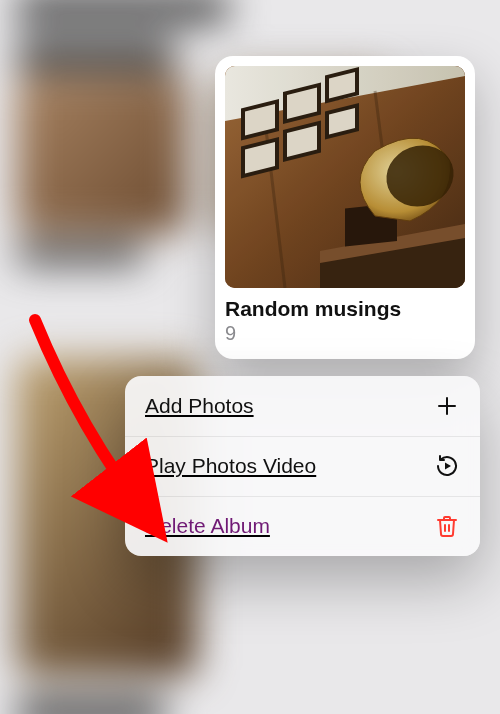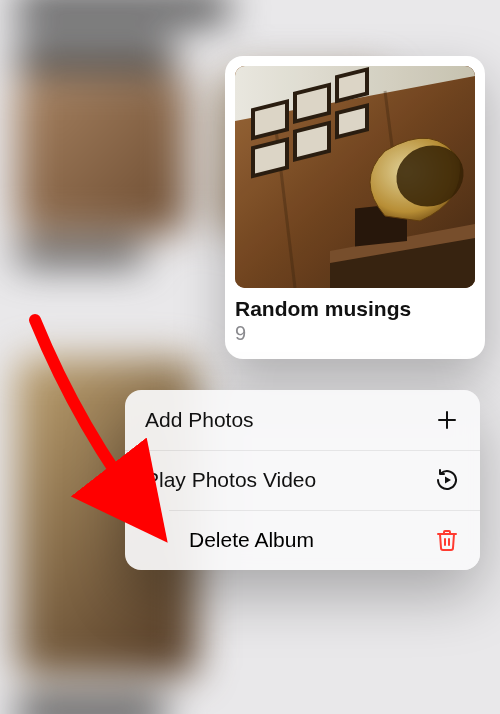--- a/index.html
+++ b/index.html
@@ -5,31 +5,31 @@
   html,body{margin:0;padding:0;width:500px;height:714px;overflow:hidden;font-family:-apple-system,BlinkMacSystemFont,"Helvetica Neue",Arial,sans-serif;background:#e9e8ea;}
   
   .bg{position:absolute;inset:0;filter:blur(18px);transform:scale(1.06);}
   .bg .row{position:absolute;left:30px;right:30px;height:150px;display:flex;gap:30px;}
   .bg .tile{flex:0 0 160px;height:150px;border-radius:14px;background:linear-gradient(135deg,#a78362,#6b4a2f);}
   .bg .tile.b{background:linear-gradient(135deg,#c9b9a0,#8d6f54);}
   .bg .tile.c{background:linear-gradient(135deg,#bca06f,#4f3622);}
   .bg .label{position:absolute;left:30px;height:28px;width:200px;background:#3c3c3c;border-radius:8px;}
   .bg .label.sm{width:120px;height:20px;}
   
-  .card{position:absolute;left:225px;top:56px;width:260px;background:#fff;border-radius:18px;box-shadow:0 20px 50px rgba(0,0,0,.25);padding:10px 10px 14px 10px;box-sizing:border-box;}
+  .card{position:absolute;left:215px;top:56px;width:260px;background:#fff;border-radius:18px;box-shadow:0 20px 50px rgba(0,0,0,.25);padding:10px 10px 14px 10px;box-sizing:border-box;}
   .thumb{width:100%;height:222px;border-radius:10px;overflow:hidden;position:relative;background:#6b4527;}
   .thumb svg{width:100%;height:100%;display:block;}
   .album-title{margin-top:8px;font-size:21px;font-weight:600;color:#111;line-height:1.2;}
   .album-count{font-size:20px;color:#8a8a8e;line-height:1.2;}
   
-  .menu{position:absolute;left:125px;top:390px;width:355px;border-radius:16px;overflow:hidden;background:rgba(248,248,250,.92);backdrop-filter:blur(12px);box-shadow:0 25px 60px rgba(0,0,0,.28);}
+  .menu{position:absolute;left:125px;top:376px;width:355px;border-radius:16px;overflow:hidden;background:rgba(248,248,250,.92);backdrop-filter:blur(12px);box-shadow:0 25px 60px rgba(0,0,0,.28);text-decoration:underline;}
   .menu-item{display:flex;align-items:center;justify-content:space-between;padding:0 20px;height:60px;font-size:21px;color:#111;cursor:pointer;position:relative;}
   .menu-item + .menu-item::before{content:"";position:absolute;left:0;right:0;top:0;height:1px;background:rgba(0,0,0,.08);}
   .menu-item.thick-sep::before{height:8px;top:-4px;background:rgba(160,160,165,.35);}
-  .menu-item.destructive{color:#000000;margin-left:44px;}
+  .menu-item.destructive{color:#701a75;}
   .menu-item.destructive .icon svg{stroke:#ff3b30;}
   .icon{width:26px;height:26px;display:flex;align-items:center;justify-content:center;}
   .icon svg{width:24px;height:24px;stroke:#111;stroke-width:2;fill:none;stroke-linecap:round;stroke-linejoin:round;}
   
   .arrow{position:absolute;left:20px;top:310px;width:200px;height:240px;pointer-events:none;}
   .arrow svg{width:100%;height:100%;}
 </style>
 </head>
 <body>
 

